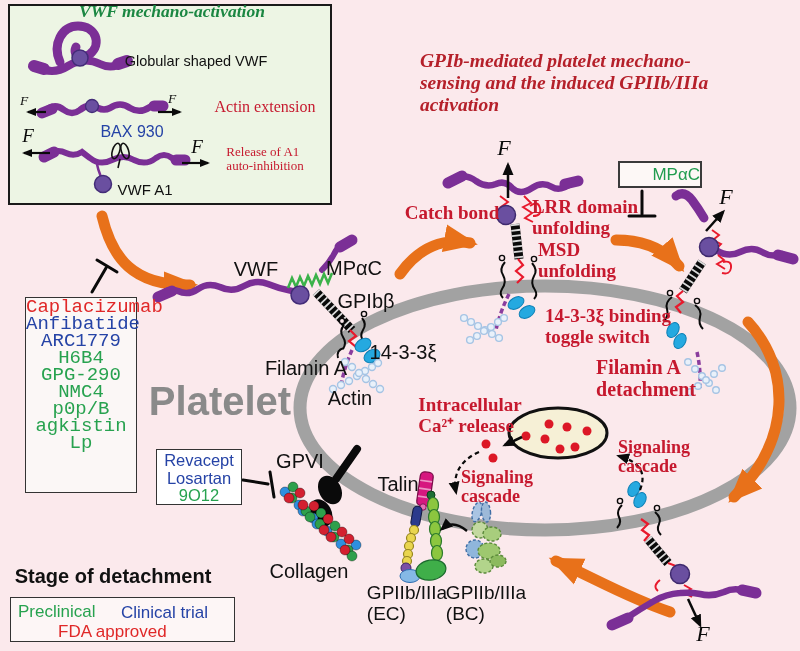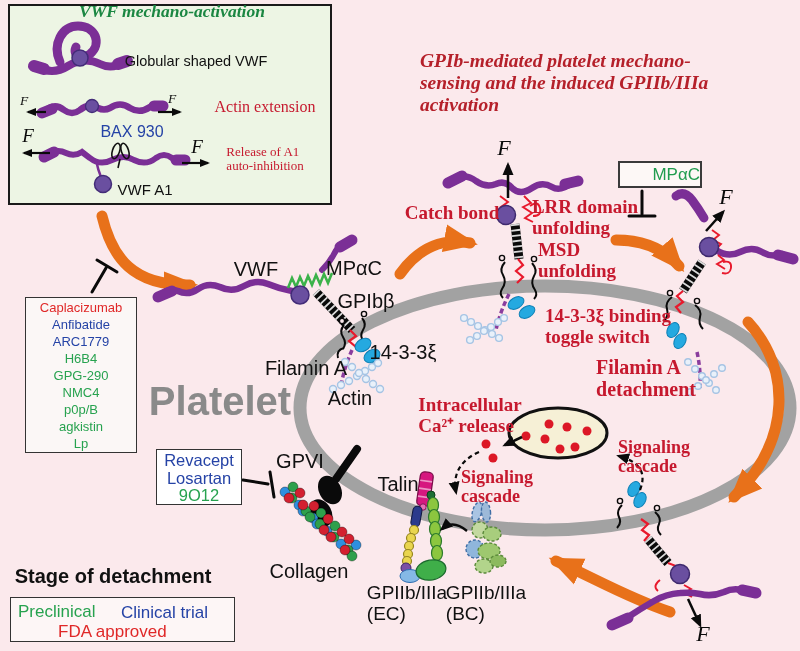--- a/index.html
+++ b/index.html
@@ -1,21 +1,21 @@
 <!DOCTYPE html>
 <html><head>
 <meta charset="utf-8">
 <style>
   html,body{margin:0;padding:0;}
   #stage{position:relative;width:800px;height:651px;background:#fbe9ec;overflow:hidden;
          font-family:"Liberation Sans",sans-serif;}
   .box{position:absolute;box-sizing:border-box;background:#fff;border:1.5px solid #333;}
   #inset-box{left:8px;top:4px;width:324px;height:201px;background:#edf5e4;border:2px solid #1a1a1a;}
-  #drug-box{left:25px;top:297px;width:112px;height:156px;background:#fbf7f6;text-align:center;
-            font-size:13px;line-height:17px;padding-top:1px;}
+  #drug-box{left:25px;top:297px;width:112px;height:196px;background:#fbf7f6;text-align:center;
+            font-size:19px;line-height:17px;padding-top:1px;font-family:Liberation Mono, monospace;}
   #mpac-box{left:618px;top:161px;width:84px;height:27px;background:#fdf8f6;border:2px solid #3a3a3a;
             text-align:right;font-size:17px;color:#1f9c4e;line-height:23px;}
   #revacept-box{left:156px;top:449px;width:86px;height:56px;text-align:center;
                 font-size:16.5px;line-height:17.5px;padding-top:2px;}
   #legend-box{left:10px;top:597px;width:225px;height:45px;background:#fdf6f6;font-size:17px;}
   .lbl{position:absolute;white-space:pre-line;text-align:left;transform:translateX(-50%);
        color:#111;line-height:1.08;}
   .redserif{font-family:"Liberation Serif",serif;font-weight:bold;color:#c6192e;}
   .redserif-n{font-family:"Liberation Serif",serif;color:#c6192e;}
   .force{font-family:"Liberation Serif",serif;font-style:italic;color:#0a0a0a;font-weight:500;}

